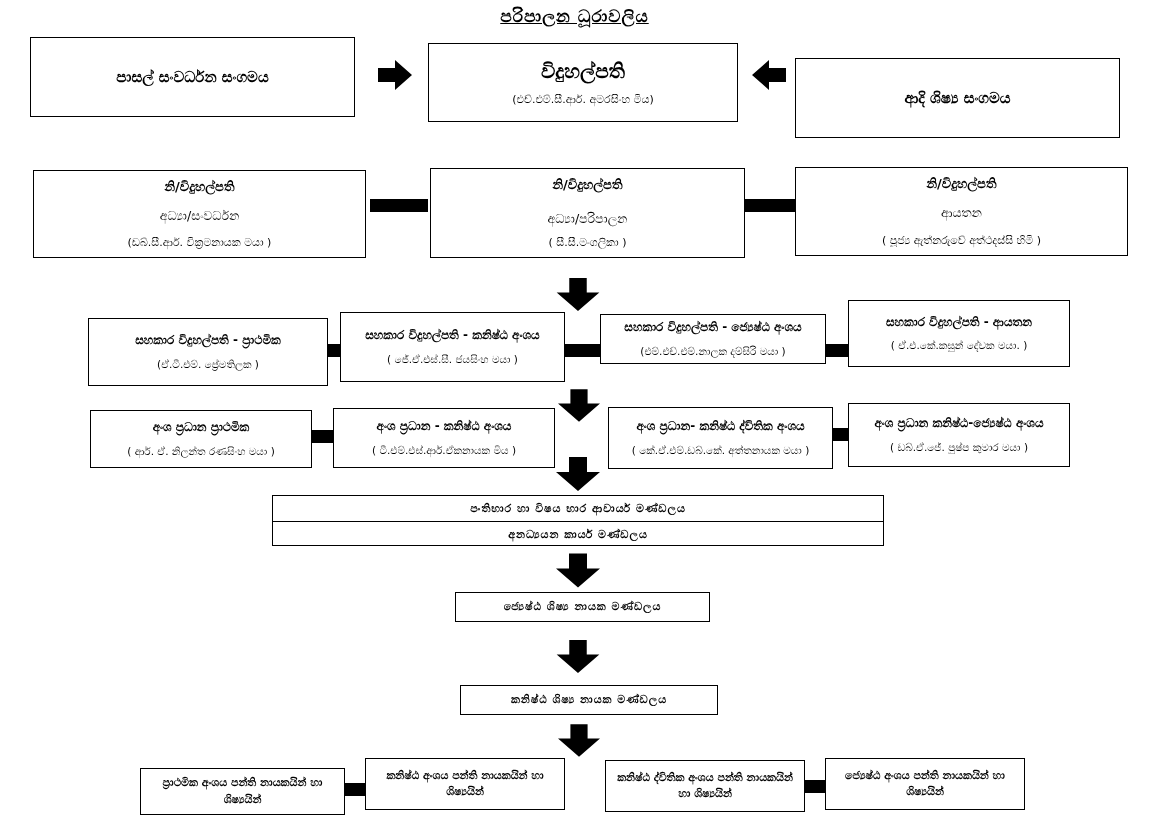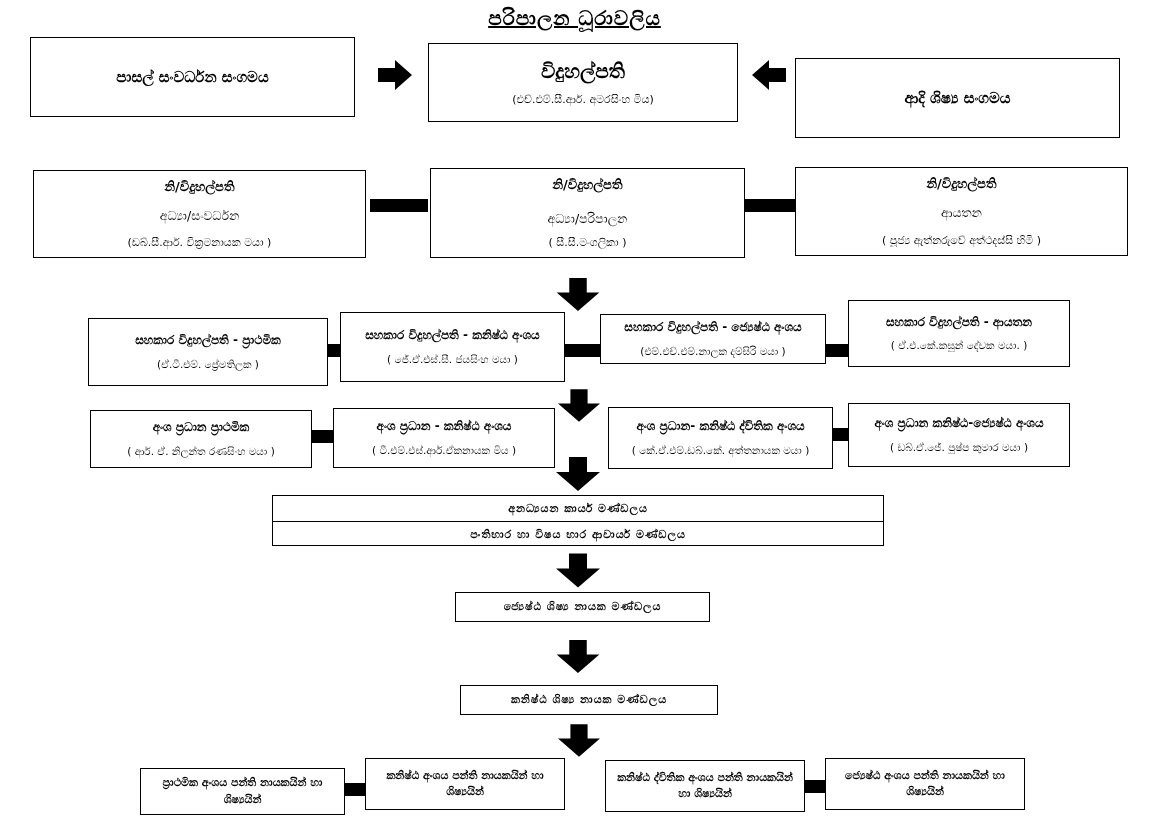--- a/index.html
+++ b/index.html
@@ -1,19 +1,19 @@
 <!DOCTYPE html>
 <html><head>
 <meta charset="utf-8">
 <style>
   html,body { margin:0; padding:0; background:#ffffff; }
   body { font-family:"DejaVu Sans","Liberation Sans",sans-serif; color:#000; }
   .canvas { position:relative; width:1149px; height:821px; background:#fff; overflow:hidden; }
   .title { position:absolute; left:0; right:0; top:6px; text-align:center;
-           font-size:20px; font-weight:bold; text-decoration:underline; letter-spacing:1px; }
+           font-size:17px; font-weight:bold; text-decoration:underline; letter-spacing:1px; }
   .box { position:absolute; border:1.5px solid #000; background:#fff; box-sizing:border-box;
          display:flex; flex-direction:column; align-items:center; justify-content:center;
          text-align:center; padding:1px 6px; }
   .lbl  { font-weight:bold; font-size:13px; line-height:1.25; }
   .lbl-lg { font-weight:bold; font-size:20px; }
   .role { font-size:12.5px; margin-top:10px; }
   .name { font-size:11px; margin-top:10px; }
   .name-sm { font-size:10.5px; margin-top:9px; }
   .lbl-sm { font-weight:bold; font-size:12px; line-height:1.3; }
   .lbl-xs { font-weight:bold; font-size:11px; line-height:1.5; }
@@ -130,22 +130,22 @@
   <div class="box" style="left:848px;top:403px;width:222px;height:64px">
     <div class="lbl-sm">අංශ ප්‍රධාන කනිෂ්ඨ-ජ්‍යෙෂ්ඨ අංශය</div>
     <div class="name-sm">( ඩබ්.ඒ.ජේ. පුෂ්ප කුමාර මයා )</div>
   </div>
 
   <svg class="arrow" style="left:556px;top:457px;width:44px;height:34px" viewBox="0 0 44 34">
     <polygon points="13,0 31,0 31,15 44,15 22,34 0,15 13,15"></polygon>
   </svg>
 
   <div class="staff-box" style="left:272px;top:495px;width:612px;height:51px">
+    <div class="staff-row">පංතිභාර හා විෂය භාර ආචාර්ය මණ්ඩලය</div>
     <div class="staff-row">අනධ්‍යයන කාර්ය මණ්ඩලය</div>
-    <div class="staff-row">පංතිභාර හා විෂය භාර ආචාර්ය මණ්ඩලය</div>
   </div>
 
   <svg class="arrow" style="left:556px;top:553px;width:44px;height:35px" viewBox="0 0 44 34">
     <polygon points="13,0 31,0 31,15 44,15 22,34 0,15 13,15"></polygon>
   </svg>
 
   <div class="box" style="left:455px;top:592px;width:255px;height:30px">
     <div class="lbl-xs" style="letter-spacing:1px">ජ්‍යෙෂ්ඨ ශිෂ්‍ය නායක මණ්ඩලය</div>
   </div>
 

